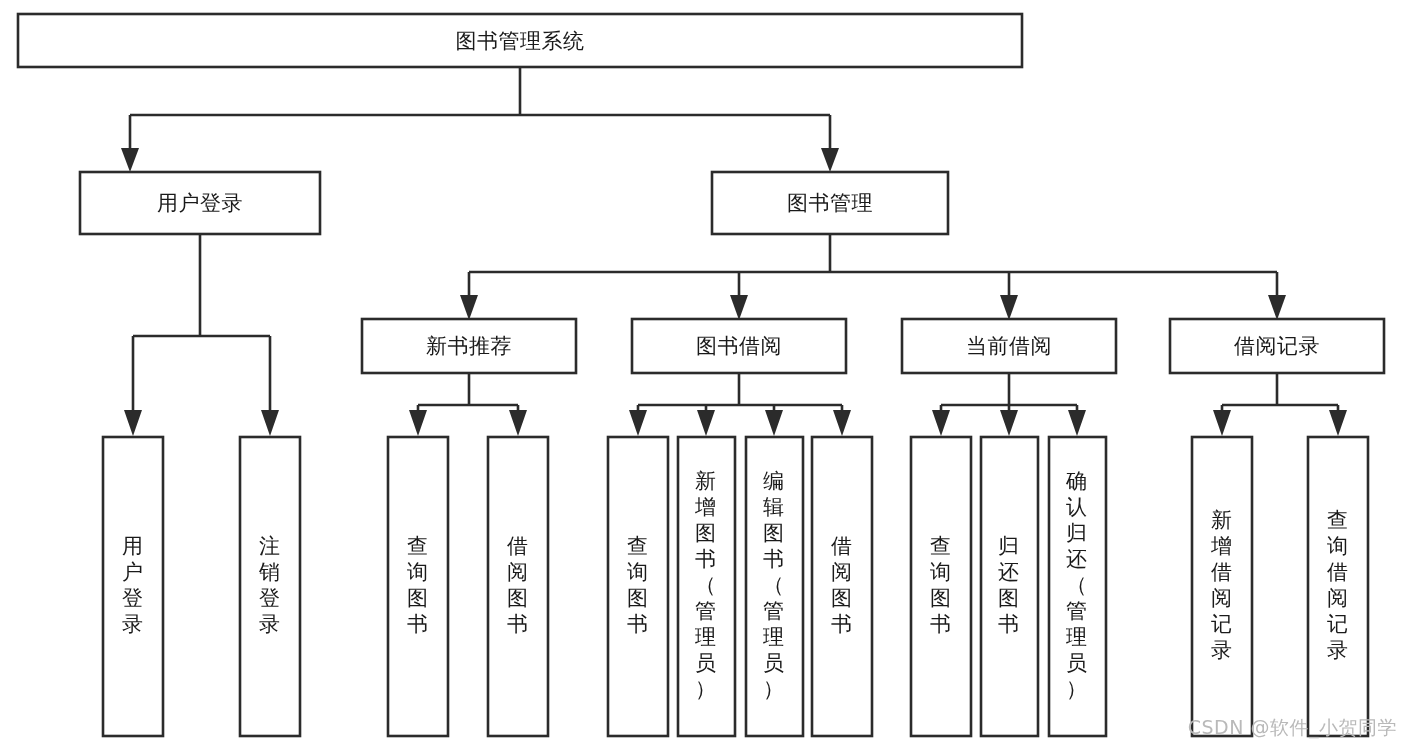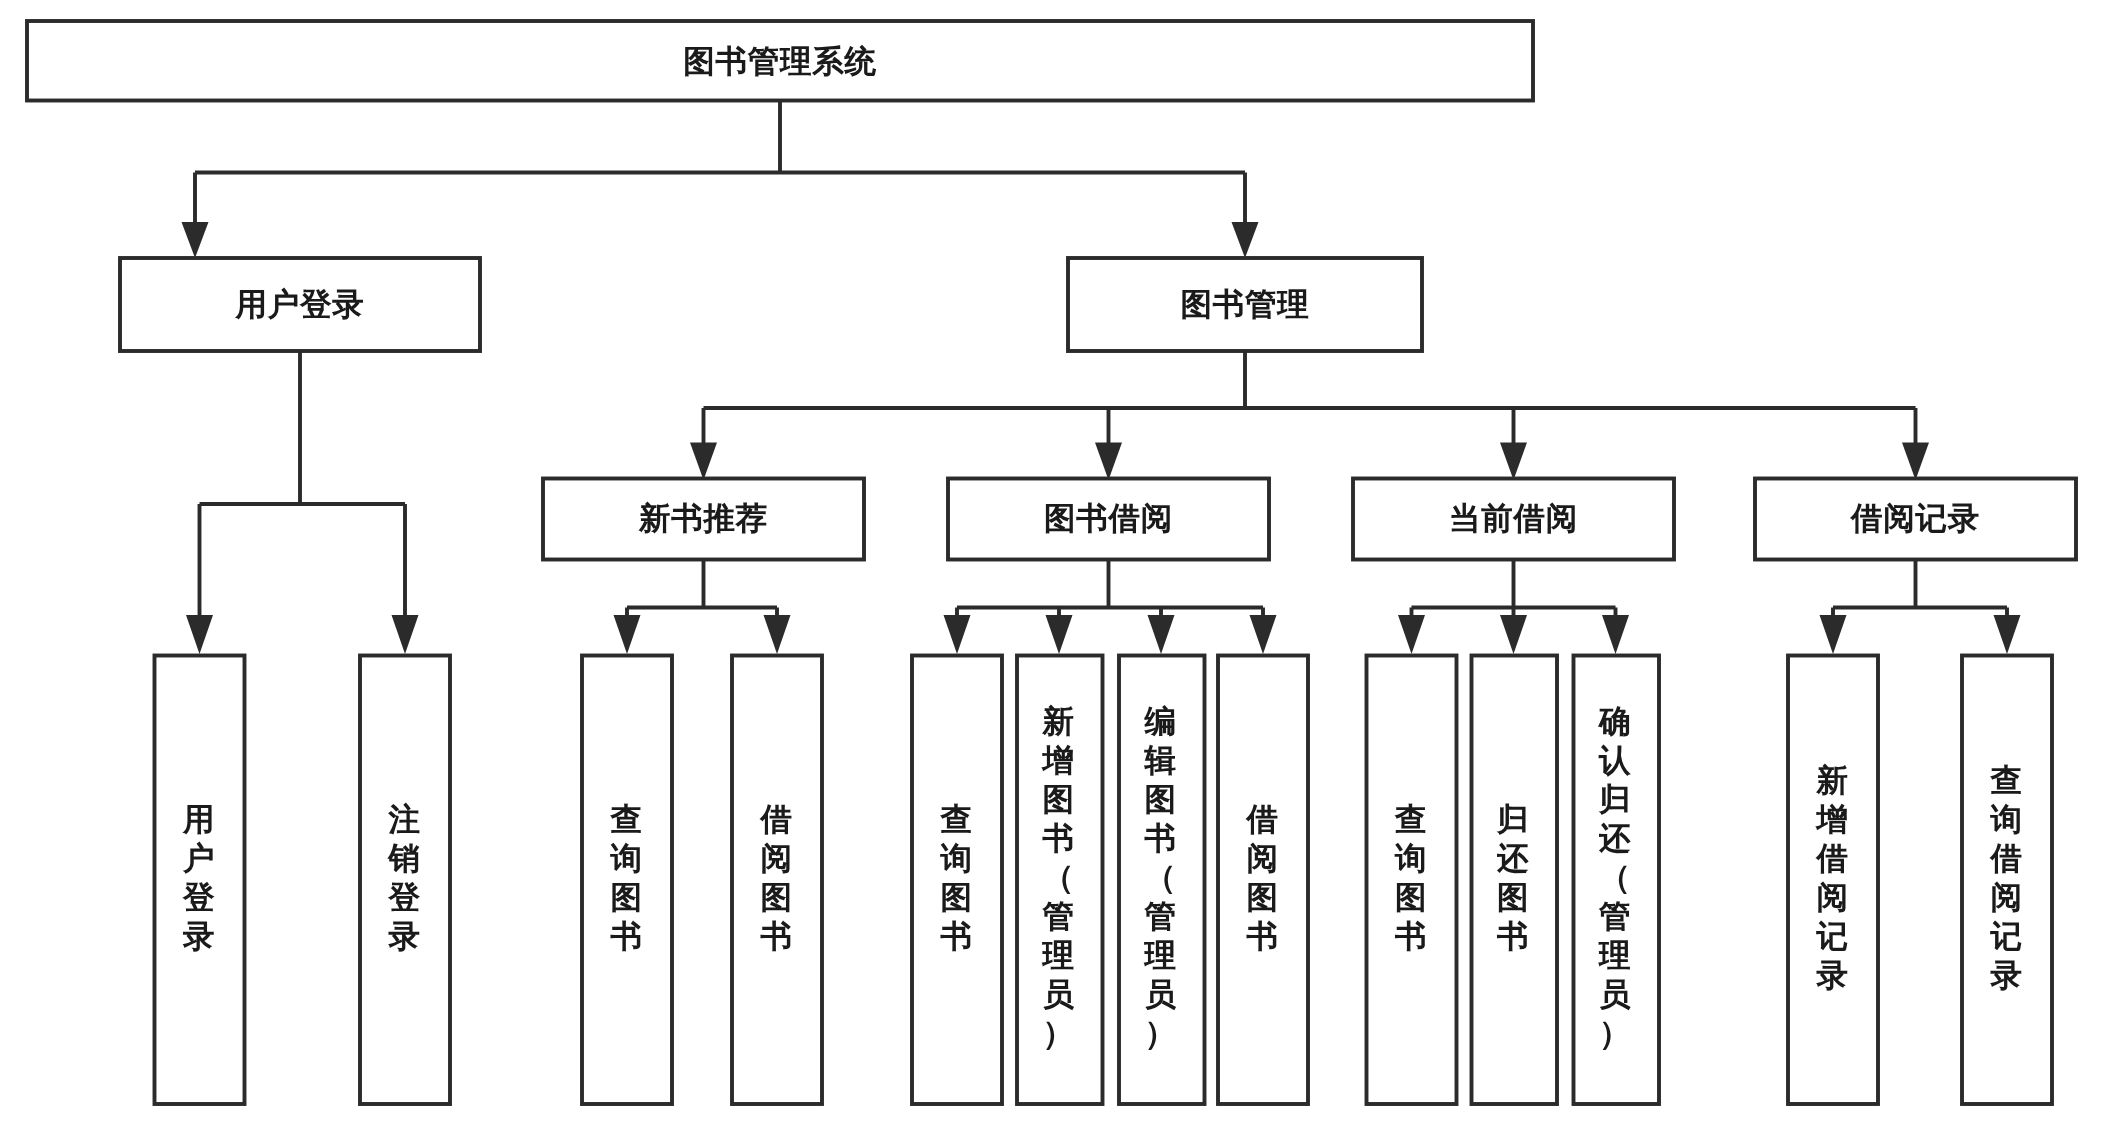--- a/index.html
+++ b/index.html
@@ -12,21 +12,20 @@
     font-family: "DejaVu Sans", "Liberation Sans", sans-serif;
     width: 1405px;
     height: 747px;
     overflow: hidden;
   }
   #diagram-root {
     position: relative;
     width: 1405px;
     height: 747px;
     background: #ffffff;
-    font-weight: bold;
   }
   svg#tree-svg {
     position: absolute;
     top: 0;
     left: 0;
     width: 1405px;
     height: 747px;
     display: block;
   }
   .node-box {
@@ -238,14 +237,15 @@
       <text class="node-label-v" x="1222" y="521"><tspan x="1222" y="521">新</tspan><tspan x="1222" y="547">增</tspan><tspan x="1222" y="573">借</tspan><tspan x="1222" y="599">阅</tspan><tspan x="1222" y="625">记</tspan><tspan x="1222" y="651">录</tspan></text>
     </g>
 
     <g>
       <rect class="node-box" x="1308" y="437" width="60" height="299"></rect>
       <text class="node-label-v" x="1338" y="521"><tspan x="1338" y="521">查</tspan><tspan x="1338" y="547">询</tspan><tspan x="1338" y="573">借</tspan><tspan x="1338" y="599">阅</tspan><tspan x="1338" y="625">记</tspan><tspan x="1338" y="651">录</tspan></text>
     </g>
 
   </svg>
 
+  <div class="watermark">CSDN @软件_小贺同学</div>
 
 </div>
 
 </body></html>

